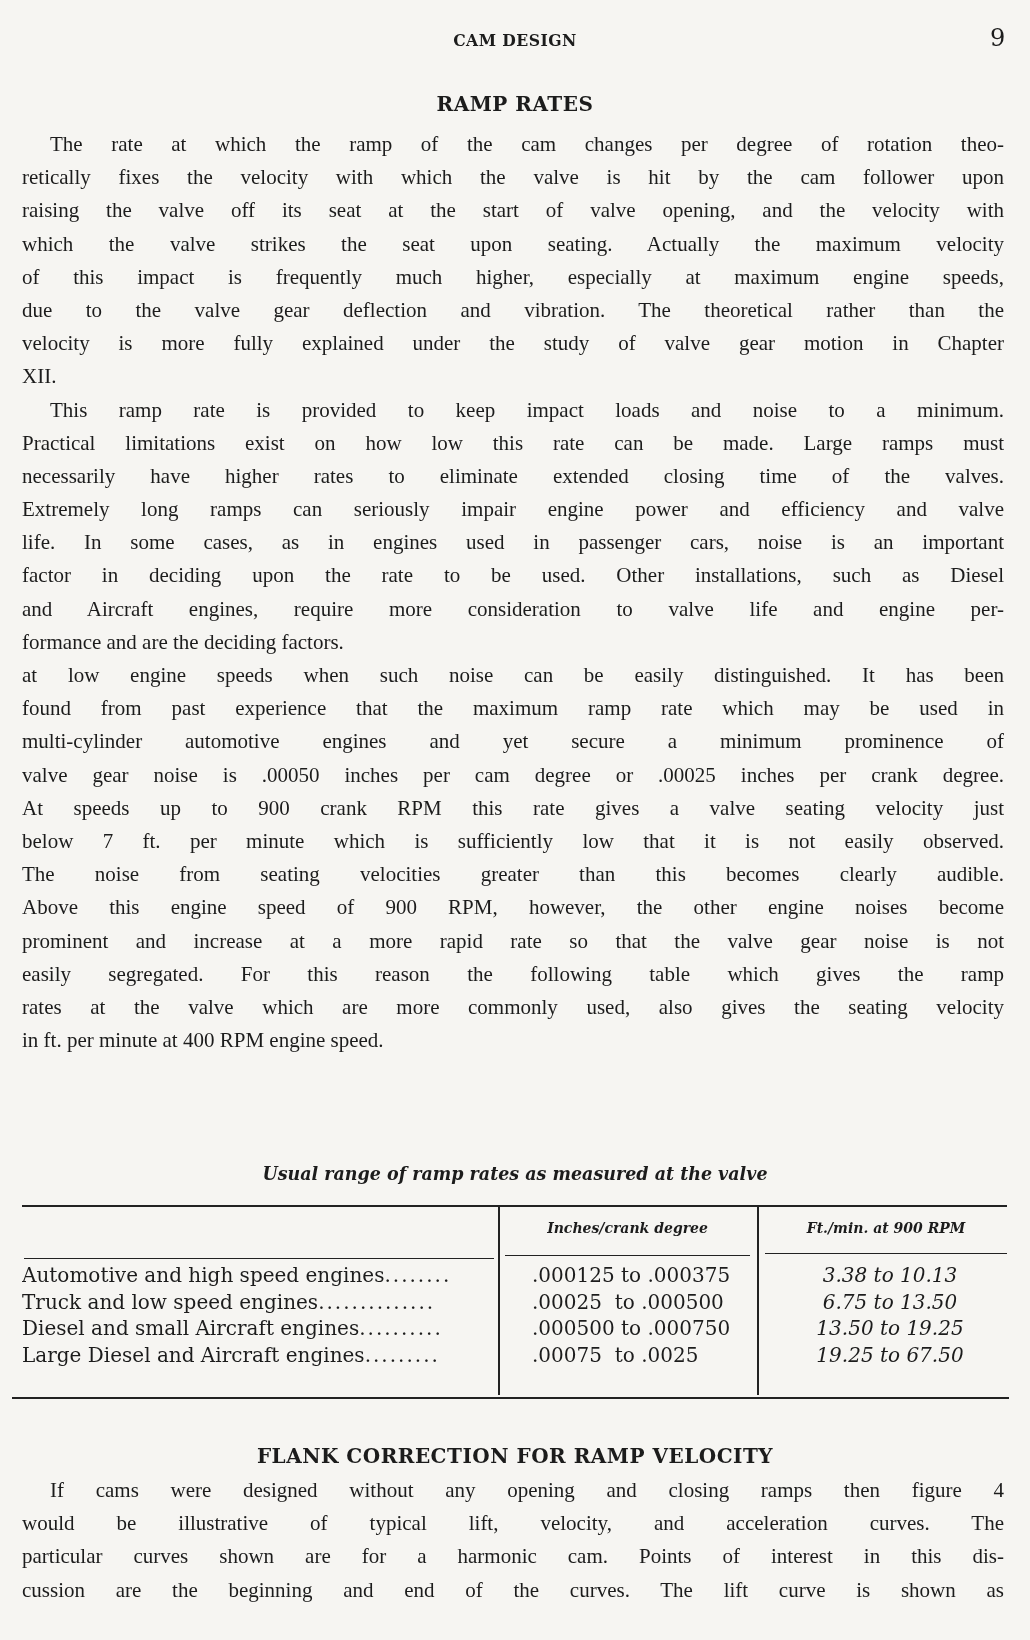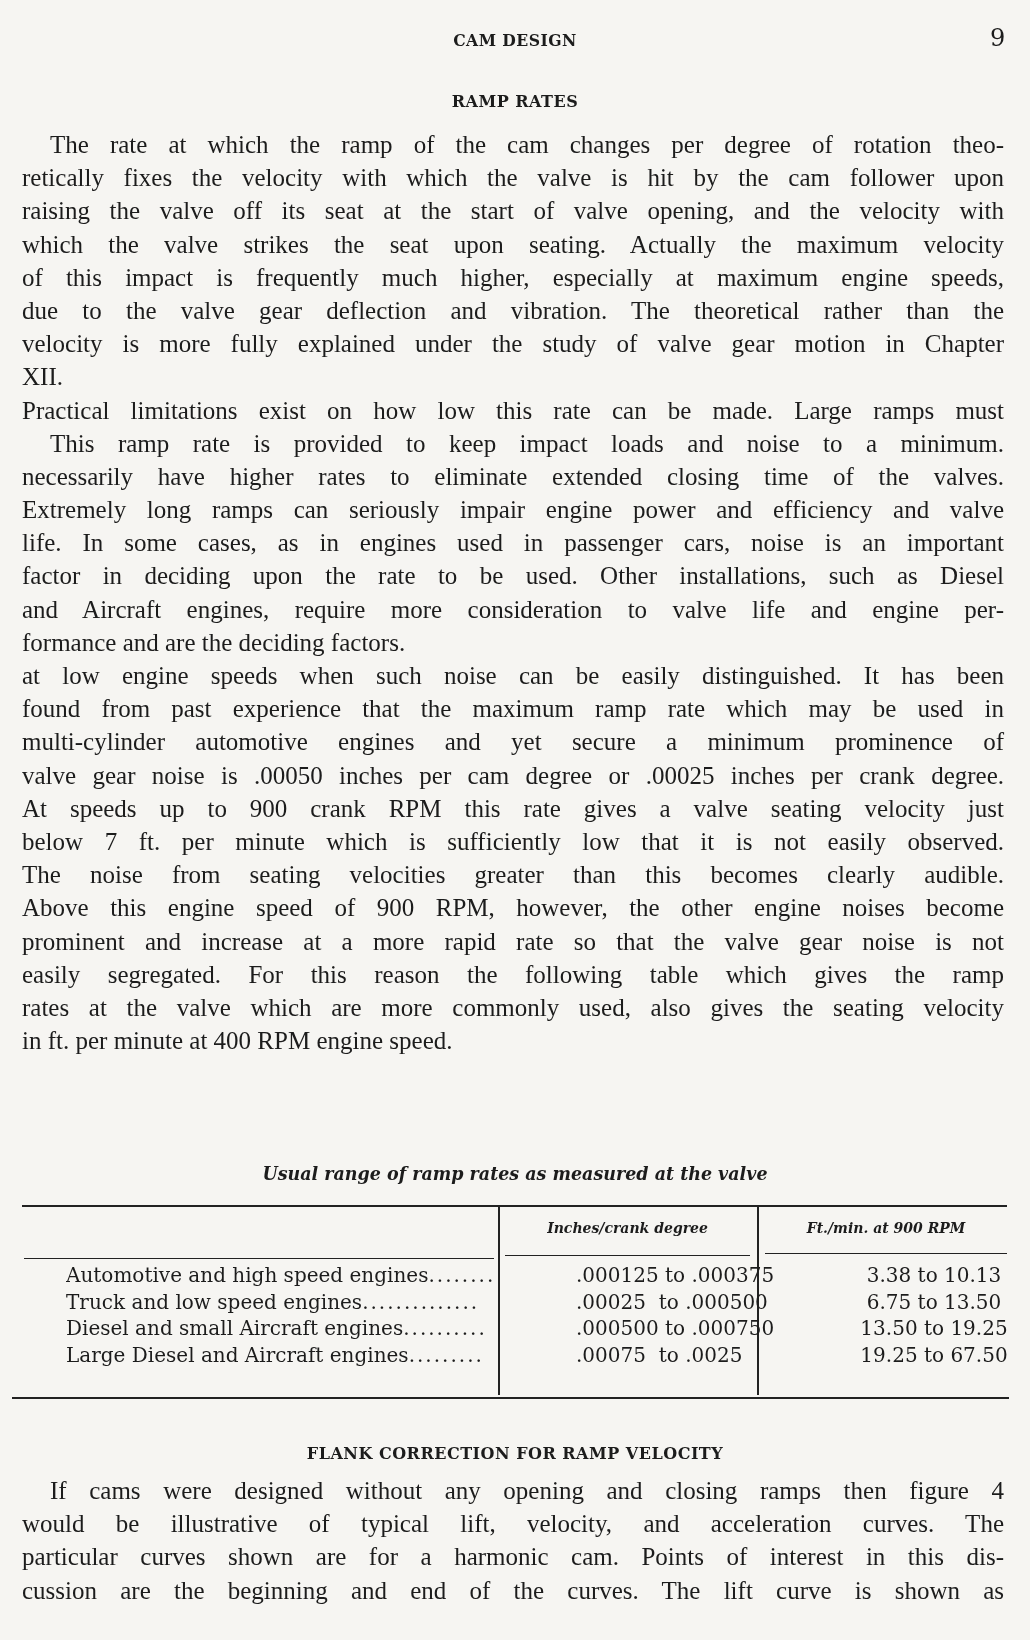--- a/index.html
+++ b/index.html
@@ -14,50 +14,50 @@
   .running-head {
     position: absolute; top: 30px; left: 0; width: 1030px; text-align: center;
     font-size: 17px; letter-spacing: 0.5px; font-weight: bold;
     font-family: "DejaVu Serif", serif; transform: scaleX(0.92);
   }
   .page-number {
     position: absolute; top: 24px; left: 990px; font-size: 24px;
   }
   .section-head {
     position: absolute; left: 0; width: 1030px; text-align: center;
-    font-size: 16px; font-weight: bold; letter-spacing: 0.5px;
+    font-size: 20px; font-weight: bold; letter-spacing: 0.5px;
   }
   .text-block { position: absolute; left: 22px; width: 982px; }
   .line {
     display: block; height: 33.2px; line-height: 33.2px;
-    font-size: 25px; white-space: nowrap;
+    font-size: 21px; white-space: nowrap;
     text-align: justify; text-align-last: justify;
     font-family: "Liberation Serif", serif;
   }
   .line.last { text-align-last: left; }
   .line.indent { padding-left: 28px; }
   .table-caption {
     position: absolute; top: 1162px; left: 0; width: 1030px; text-align: center;
     font-style: italic; font-weight: bold; font-size: 19px;
     font-family: "DejaVu Serif", serif; transform: scaleX(0.92);
   }
   .rule { position: absolute; background: #222; }
   .th {
     position: absolute; font-size: 14px; font-weight: bold; text-align: center;
     font-family: "DejaVu Serif", serif;
     font-style: italic;
   }
   .td {
     position: absolute; font-size: 20px; white-space: nowrap;
-    font-family: "DejaVu Serif", serif; line-height: 27px; margin-left: 44px;
+    font-family: "DejaVu Serif", serif; line-height: 27px;
   }
   .td.label { left: 22px; width: 470px; overflow: hidden; }
   .td.label .dots { letter-spacing: 2px; }
   .td.c1 { left: 532px; }
-  .td.c2 { left: 790px; width: 200px; text-align: center; }
+  .td.c2 { left: 790px; width: 200px; text-align: center; font-style: italic; }
 </style>
 </head>
 <body>
 
 <div class="page">
   <div class="running-head">CAM DESIGN</div>
   <div class="page-number">9</div>
 
   <div class="section-head" style="top:92px;">RAMP RATES</div>
 
@@ -66,22 +66,22 @@
         <span class="line indent">The rate at which the ramp of the cam changes per degree of rotation theo-</span>
         <span class="line">retically fixes the velocity with which the valve is hit by the cam follower upon</span>
         <span class="line">raising the valve off its seat at the start of valve opening, and the velocity with</span>
         <span class="line">which the valve strikes the seat upon seating.  Actually the maximum velocity</span>
         <span class="line">of this impact is frequently much higher, especially at maximum engine speeds,</span>
         <span class="line">due to the valve gear deflection and vibration.  The theoretical rather than the</span>
         <span class="line">velocity is more fully explained under the study of valve gear motion in Chapter</span>
         <span class="line last">XII.</span>
       </div>
       <div>
+        <span class="line indent">This ramp rate is provided to keep impact loads and noise to a minimum.</span>
         <span class="line">Practical limitations exist on how low this rate can be made.  Large ramps must</span>
-        <span class="line indent">This ramp rate is provided to keep impact loads and noise to a minimum.</span>
         <span class="line">necessarily have higher rates to eliminate extended closing time of the valves.</span>
         <span class="line">Extremely long ramps can seriously impair engine power and efficiency and valve</span>
         <span class="line">life.  In some cases, as in engines used in passenger cars, noise is an important</span>
         <span class="line">factor in deciding upon the rate to be used.  Other installations, such as Diesel</span>
         <span class="line">and Aircraft engines, require more consideration to valve life and engine per-</span>
         <span class="line last">formance and are the deciding factors.</span>
       </div>
       <div>
         <span class="line">at low engine speeds when such noise can be easily distinguished.  It has been</span>
         <span class="line">found from past experience that the maximum ramp rate which may be used in</span>

